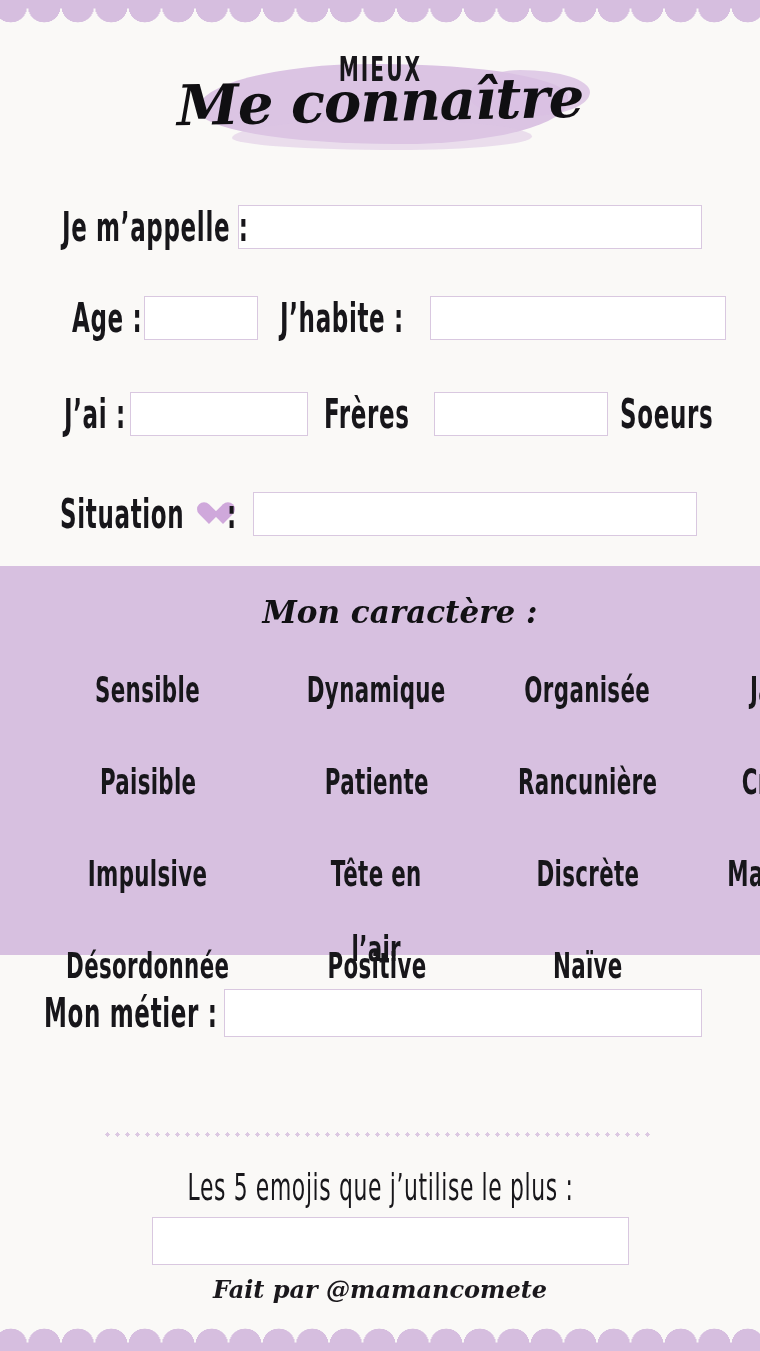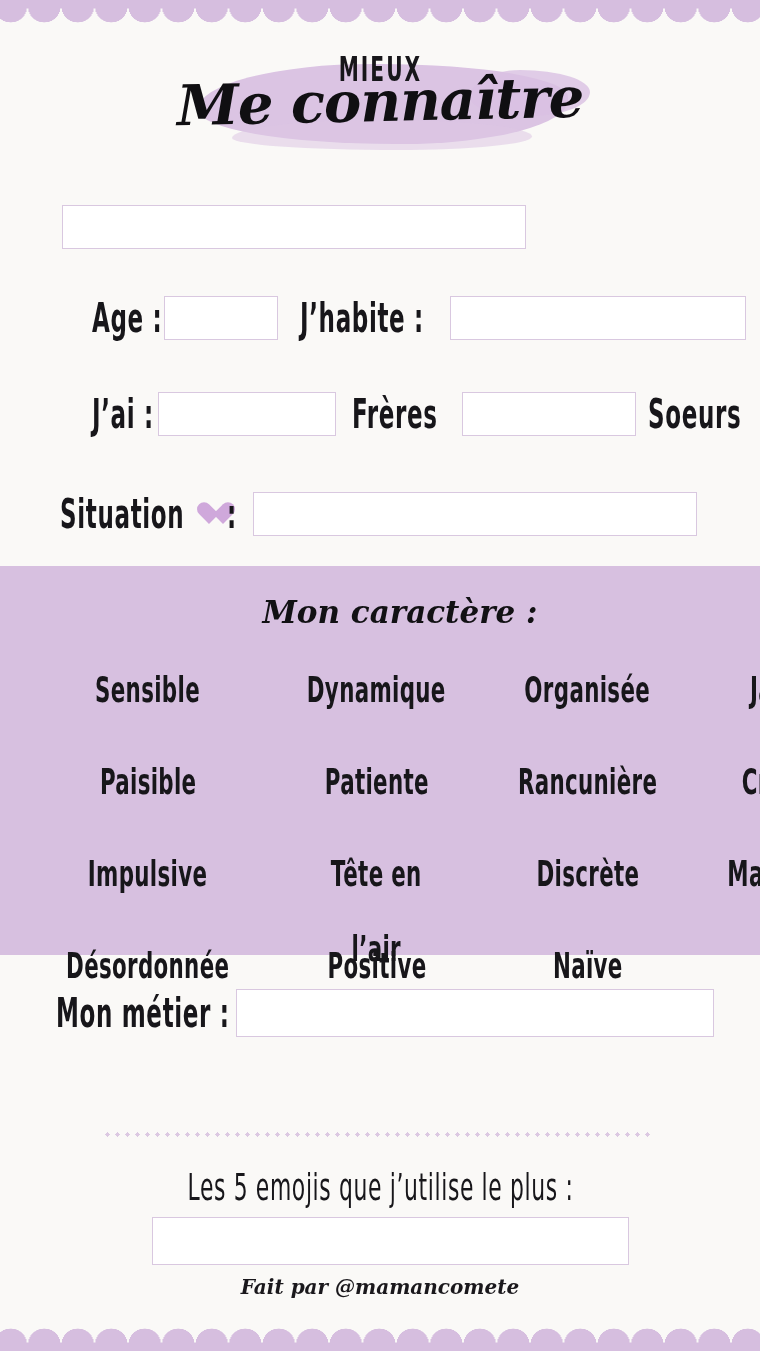--- a/index.html
+++ b/index.html
@@ -219,21 +219,21 @@
     width: 477px; height: 48px;
   }
   .credit {
     position: absolute;
     left: 0; top: 1275px;
     width: 760px;
     text-align: center;
     font-family: "DejaVu Serif", serif;
     font-style: italic;
     font-weight: 700;
-    font-size: 20px;
+    font-size: 24px;
     color: #1a181c;
   }
 </style>
 </head>
 <body>
 
 <div class="sheet">
 
   <div>
     <div class="scallop-top-bar"></div>
@@ -242,36 +242,39 @@
 
   <div class="header">
     <div class="brush"></div>
     <div class="brush3"></div>
     <div class="brush2"></div>
     <div class="mieux"><span>MIEUX</span></div>
     <div class="title-main">Me connaître</div>
   </div>
 
   <div class="row" style="left:62px; top:205px;">
+    <div class="lbl-w" style="width:176px;">
+      <div class="lbl">Je m’appelle :</div>
+    </div>
     <div class="box" style="width:464px;" title=""></div>
   </div>
 
   <div class="row" style="left:72px; top:296px;">
-    <div class="lbl-w" style="width:72px;margin-left:20px;">
+    <div class="lbl-w" style="width:72px;">
       <div class="lbl">Age :</div>
     </div>
     <div class="box" style="width:114px;" title=""></div>
     <div class="lbl-w" style="width:150px; margin-left:22px;">
       <div class="lbl">J’habite :</div>
     </div>
     <div class="box" style="width:296px;" title=""></div>
   </div>
 
   <div class="row" style="left:64px; top:392px;">
-    <div class="lbl-w" style="width:66px;margin-left:28px;">
+    <div class="lbl-w" style="width:66px;">
       <div class="lbl">J’ai :</div>
     </div>
     <div class="box" style="width:178px;" title=""></div>
     <div class="lbl-w" style="width:110px; margin-left:16px;">
       <div class="lbl">Frères</div>
     </div>
     <div class="box" style="width:174px;" title=""></div>
     <div class="lbl-w" style="width:110px; margin-left:12px;">
       <div class="lbl">Soeurs</div>
     </div>
@@ -302,21 +305,21 @@
       <div class="trait"><span>Impulsive</span></div>
       <div class="trait"><span>Tête en l’air</span></div>
       <div class="trait"><span>Discrète</span></div>
       <div class="trait"><span>Maladroite</span></div>
       <div class="trait"><span>Désordonnée</span></div>
       <div class="trait"><span>Positive</span></div>
       <div class="trait"><span>Naïve</span></div>
     </div>
   </div>
 
-  <div class="row" style="left:56px; top:991px;text-align:right;">
+  <div class="row" style="left:44px; top:991px;text-align:right;">
     <div class="lbl-w" style="width:180px;">
       <div class="lbl">Mon métier :</div>
     </div>
     <div class="box tall" style="width:478px;" title=""></div>
   </div>
 
 
   <div class="dots"></div>
 
   <div class="emoji-q"><span>Les 5 emojis que j’utilise le plus :</span></div>

